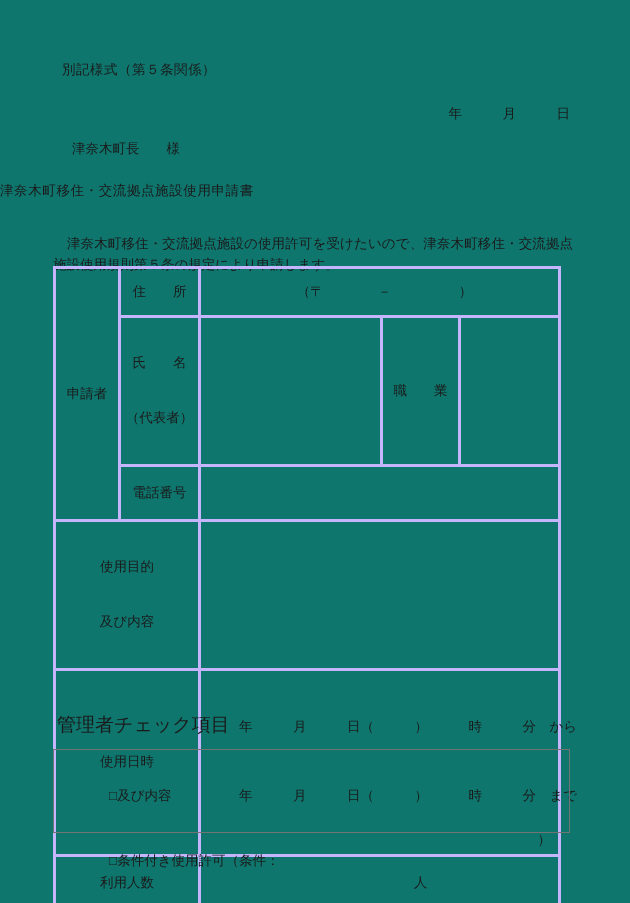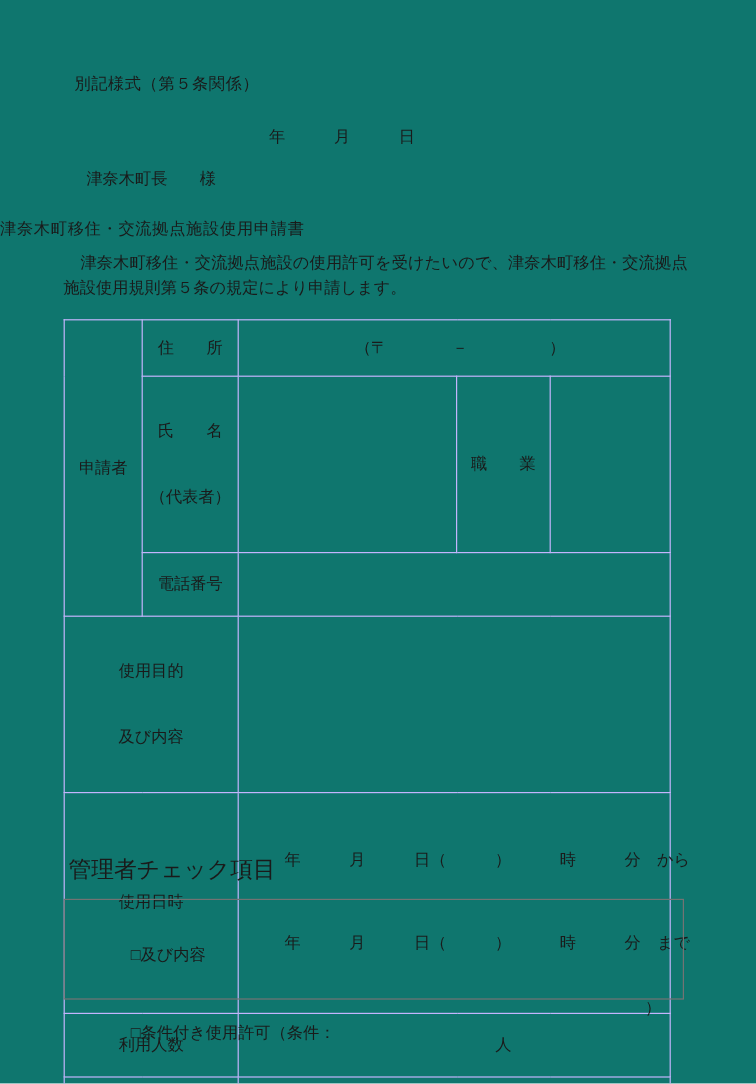--- a/index.html
+++ b/index.html
@@ -28,21 +28,21 @@
     top: 61px;
     font-size: 13.5px;
     letter-spacing: 0.5px;
     white-space: pre;
   }
   .date-line {
     position: absolute;
     left: 0;
     right: 60px;
     top: 105px;
-    text-align: center;
+    text-align: right;
     font-size: 13.5px;
     white-space: pre;
   }
   .addressee {
     position: absolute;
     left: 72px;
     top: 140px;
     font-size: 13.5px;
     white-space: pre;
   }
@@ -51,40 +51,40 @@
     left: 0;
     right: 0;
     top: 182px;
     font-size: 13.5px;
     letter-spacing: 0.6px;
     white-space: pre;
   }
   .intro {
     position: absolute;
     left: 53px;
-    top: 209px;
+    top: 234px;
     width: 520px;
     font-size: 13.5px;
     line-height: 1.55;
     text-indent: 14px;
     text-align: justify;
   }
 
   
   .main-table {
     position: absolute;
     left: 53px;
     top: 266px;
     width: 505px;
     border-collapse: collapse;
     table-layout: fixed;
     font-size: 13.5px;
   }
   .main-table td {
-    border: 1px solid #c4b5fd;
+    border: 3px solid #c4b5fd;
     padding: 0;
     vertical-align: middle;
     text-align: center;
     white-space: pre;
   }
   .cell-label {
     font-size: 13.5px;
     line-height: 1.35;
   }
   .cell-left {

